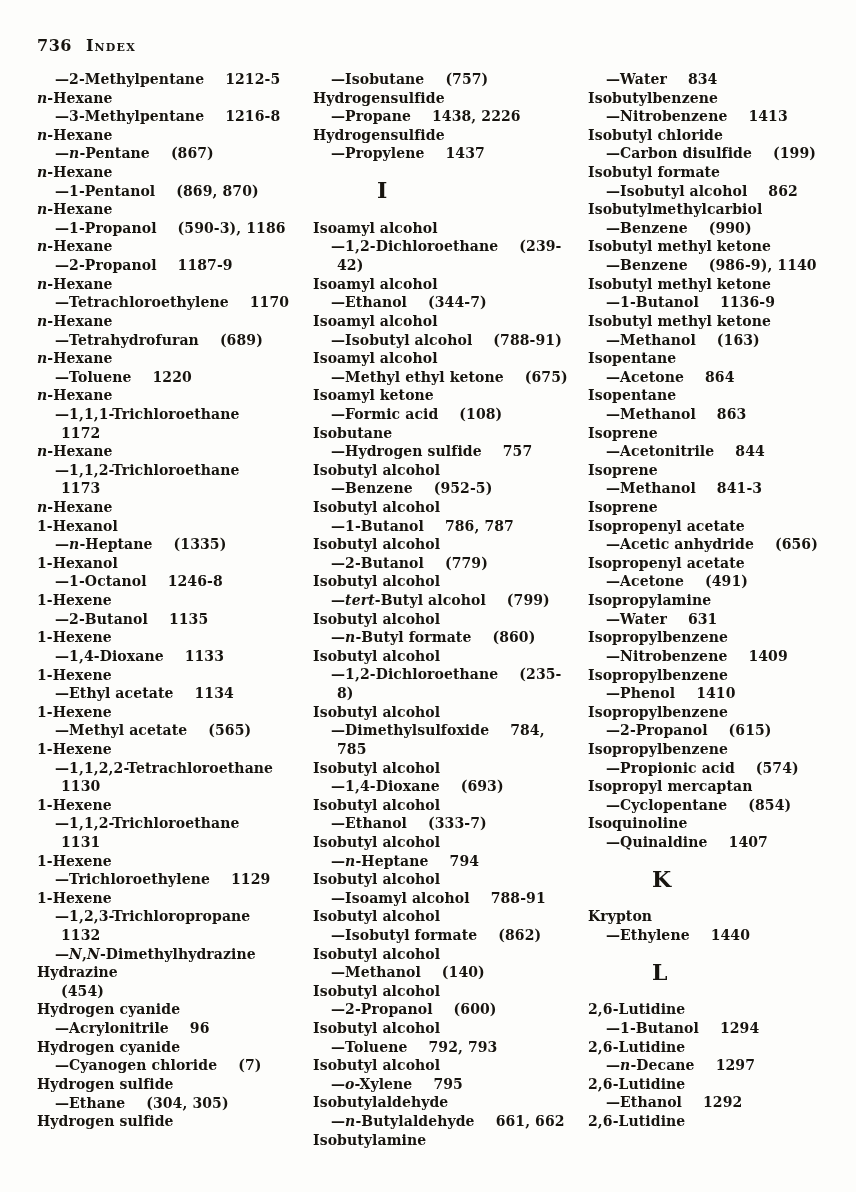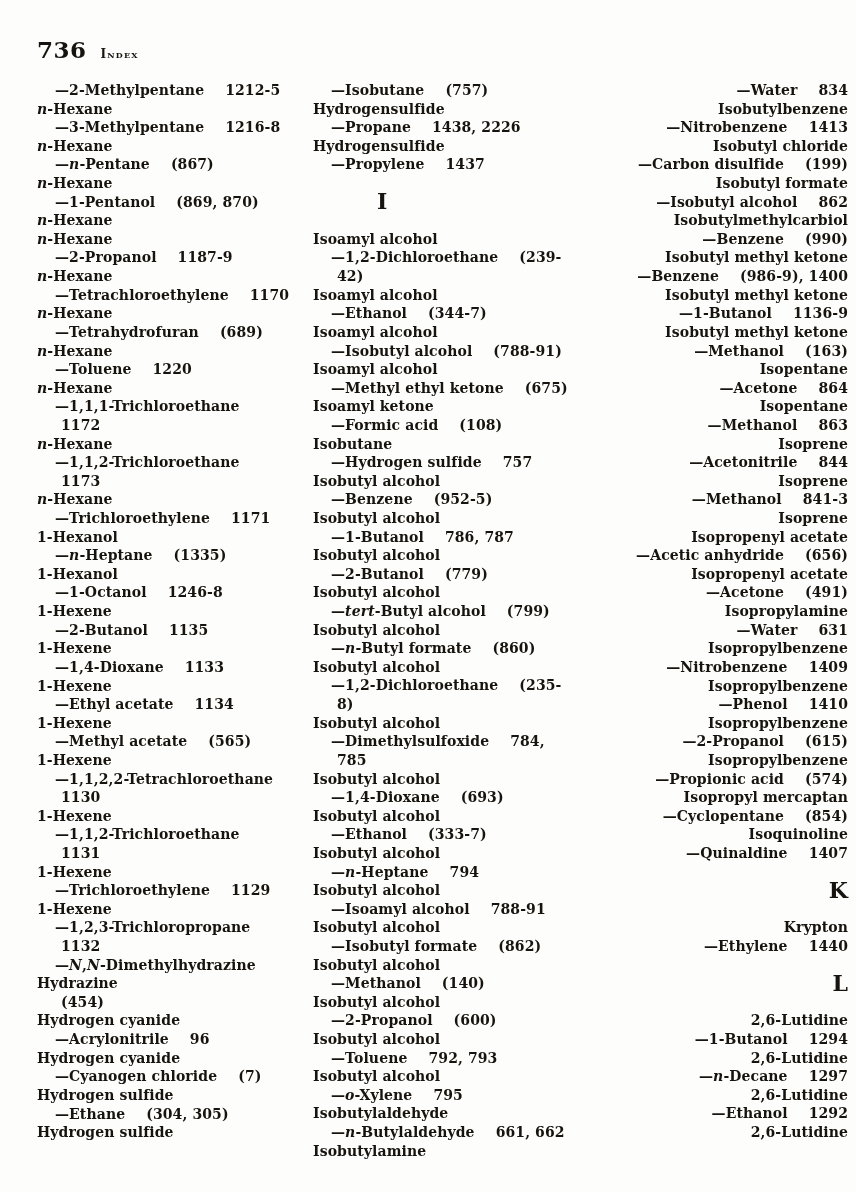--- a/index.html
+++ b/index.html
@@ -8,35 +8,35 @@
     width:856px; height:1192px;
     background:#fdfdfb;
     font-family:"DejaVu Serif","Liberation Serif",serif;
     color:#17140f;
     overflow:hidden;
   }
   .header {
     position:absolute; left:37px; top:36px;
     font-weight:700; white-space:nowrap;
   }
-  .pagenum { font-size:23px; letter-spacing:0.5px; }
+  .pagenum { font-size:16px; letter-spacing:0.5px; }
   .booktitle {
     font-variant:small-caps;
-    font-size:12px; letter-spacing:1.2px;
+    font-size:16px; letter-spacing:1.2px;
     margin-left:14px;
     margin-top:28px;
   }
   .cols {
-    position:absolute; left:37px; top:81px;
+    position:absolute; left:37px; top:70px;
     display:flex;
   }
   .col  { flex:none; }
   .col-1 { width:276px; }
   .col-2 { width:275px; }
-  .col-3 { width:260px;text-align:right; }
+  .col-3 { width:260px; }
   .line {
     height:18.62px; line-height:18.62px;
     font-size:14px; font-weight:700;
     white-space:nowrap;
     letter-spacing:0.1px;
   }
   .line.sub  { padding-left:18px; }
   .line.cont { padding-left:24px; }
   .line.head {
     height:55.8px; line-height:55.8px;
@@ -55,36 +55,36 @@
   <div class="cols">
     <div class="col col-1">
         <div class="line sub"><span><span>—2-Methylpentane</span></span><span class="refgap"></span><span><span>1212-5</span></span></div>
         <div class="line main"><span><i>n</i><span>-Hexane</span></span></div>
         <div class="line sub"><span><span>—3-Methylpentane</span></span><span class="refgap"></span><span><span>1216-8</span></span></div>
         <div class="line main"><span><i>n</i><span>-Hexane</span></span></div>
         <div class="line sub"><span><span>—</span><i>n</i><span>-Pentane</span></span><span class="refgap"></span><span><span>(867)</span></span></div>
         <div class="line main"><span><i>n</i><span>-Hexane</span></span></div>
         <div class="line sub"><span><span>—1-Pentanol</span></span><span class="refgap"></span><span><span>(869, 870)</span></span></div>
         <div class="line main"><span><i>n</i><span>-Hexane</span></span></div>
+        <div class="line sub"><span><span>—1-Propanol</span></span><span class="refgap"></span><span><span>(590-3), 1186</span></span></div>
         <div class="line main"><span><i>n</i><span>-Hexane</span></span></div>
         <div class="line sub"><span><span>—2-Propanol</span></span><span class="refgap"></span><span><span>1187-9</span></span></div>
         <div class="line main"><span><i>n</i><span>-Hexane</span></span></div>
         <div class="line sub"><span><span>—Tetrachloroethylene</span></span><span class="refgap"></span><span><span>1170</span></span></div>
         <div class="line main"><span><i>n</i><span>-Hexane</span></span></div>
         <div class="line sub"><span><span>—Tetrahydrofuran</span></span><span class="refgap"></span><span><span>(689)</span></span></div>
         <div class="line main"><span><i>n</i><span>-Hexane</span></span></div>
         <div class="line sub"><span><span>—Toluene</span></span><span class="refgap"></span><span><span>1220</span></span></div>
         <div class="line main"><span><i>n</i><span>-Hexane</span></span></div>
         <div class="line sub"><span><span>—1,1,1-Trichloroethane</span></span></div>
         <div class="line cont"><span>1172</span></div>
         <div class="line main"><span><i>n</i><span>-Hexane</span></span></div>
         <div class="line sub"><span><span>—1,1,2-Trichloroethane</span></span></div>
         <div class="line cont"><span>1173</span></div>
         <div class="line main"><span><i>n</i><span>-Hexane</span></span></div>
-        <div class="line sub"><span><span>—Trichloroethylene</span></span><span class="refgap"></span><span><span>1171</span></span></div>
         <div class="line main"><span><span>1-Hexanol</span></span></div>
         <div class="line sub"><span><span>—</span><i>n</i><span>-Heptane</span></span><span class="refgap"></span><span><span>(1335)</span></span></div>
         <div class="line main"><span><span>1-Hexanol</span></span></div>
         <div class="line sub"><span><span>—1-Octanol</span></span><span class="refgap"></span><span><span>1246-8</span></span></div>
         <div class="line main"><span><span>1-Hexene</span></span></div>
         <div class="line sub"><span><span>—2-Butanol</span></span><span class="refgap"></span><span><span>1135</span></span></div>
         <div class="line main"><span><span>1-Hexene</span></span></div>
         <div class="line sub"><span><span>—1,4-Dioxane</span></span><span class="refgap"></span><span><span>1133</span></span></div>
         <div class="line main"><span><span>1-Hexene</span></span></div>
         <div class="line sub"><span><span>—Ethyl acetate</span></span><span class="refgap"></span><span><span>1134</span></span></div>
@@ -174,21 +174,21 @@
         <div class="line sub"><span><span>—Water</span></span><span class="refgap"></span><span><span>834</span></span></div>
         <div class="line main"><span><span>Isobutylbenzene</span></span></div>
         <div class="line sub"><span><span>—Nitrobenzene</span></span><span class="refgap"></span><span><span>1413</span></span></div>
         <div class="line main"><span><span>Isobutyl chloride</span></span></div>
         <div class="line sub"><span><span>—Carbon disulfide</span></span><span class="refgap"></span><span><span>(199)</span></span></div>
         <div class="line main"><span><span>Isobutyl formate</span></span></div>
         <div class="line sub"><span><span>—Isobutyl alcohol</span></span><span class="refgap"></span><span><span>862</span></span></div>
         <div class="line main"><span><span>Isobutylmethylcarbiol</span></span></div>
         <div class="line sub"><span><span>—Benzene</span></span><span class="refgap"></span><span><span>(990)</span></span></div>
         <div class="line main"><span><span>Isobutyl methyl ketone</span></span></div>
-        <div class="line sub"><span><span>—Benzene</span></span><span class="refgap"></span><span><span>(986-9), 1400</span></span></div>
+        <div class="line sub"><span><span>—Benzene</span></span><span class="refgap"></span><span><span>(986-9), 1140</span></span></div>
         <div class="line main"><span><span>Isobutyl methyl ketone</span></span></div>
         <div class="line sub"><span><span>—1-Butanol</span></span><span class="refgap"></span><span><span>1136-9</span></span></div>
         <div class="line main"><span><span>Isobutyl methyl ketone</span></span></div>
         <div class="line sub"><span><span>—Methanol</span></span><span class="refgap"></span><span><span>(163)</span></span></div>
         <div class="line main"><span><span>Isopentane</span></span></div>
         <div class="line sub"><span><span>—Acetone</span></span><span class="refgap"></span><span><span>864</span></span></div>
         <div class="line main"><span><span>Isopentane</span></span></div>
         <div class="line sub"><span><span>—Methanol</span></span><span class="refgap"></span><span><span>863</span></span></div>
         <div class="line main"><span><span>Isoprene</span></span></div>
         <div class="line sub"><span><span>—Acetonitrile</span></span><span class="refgap"></span><span><span>844</span></span></div>

